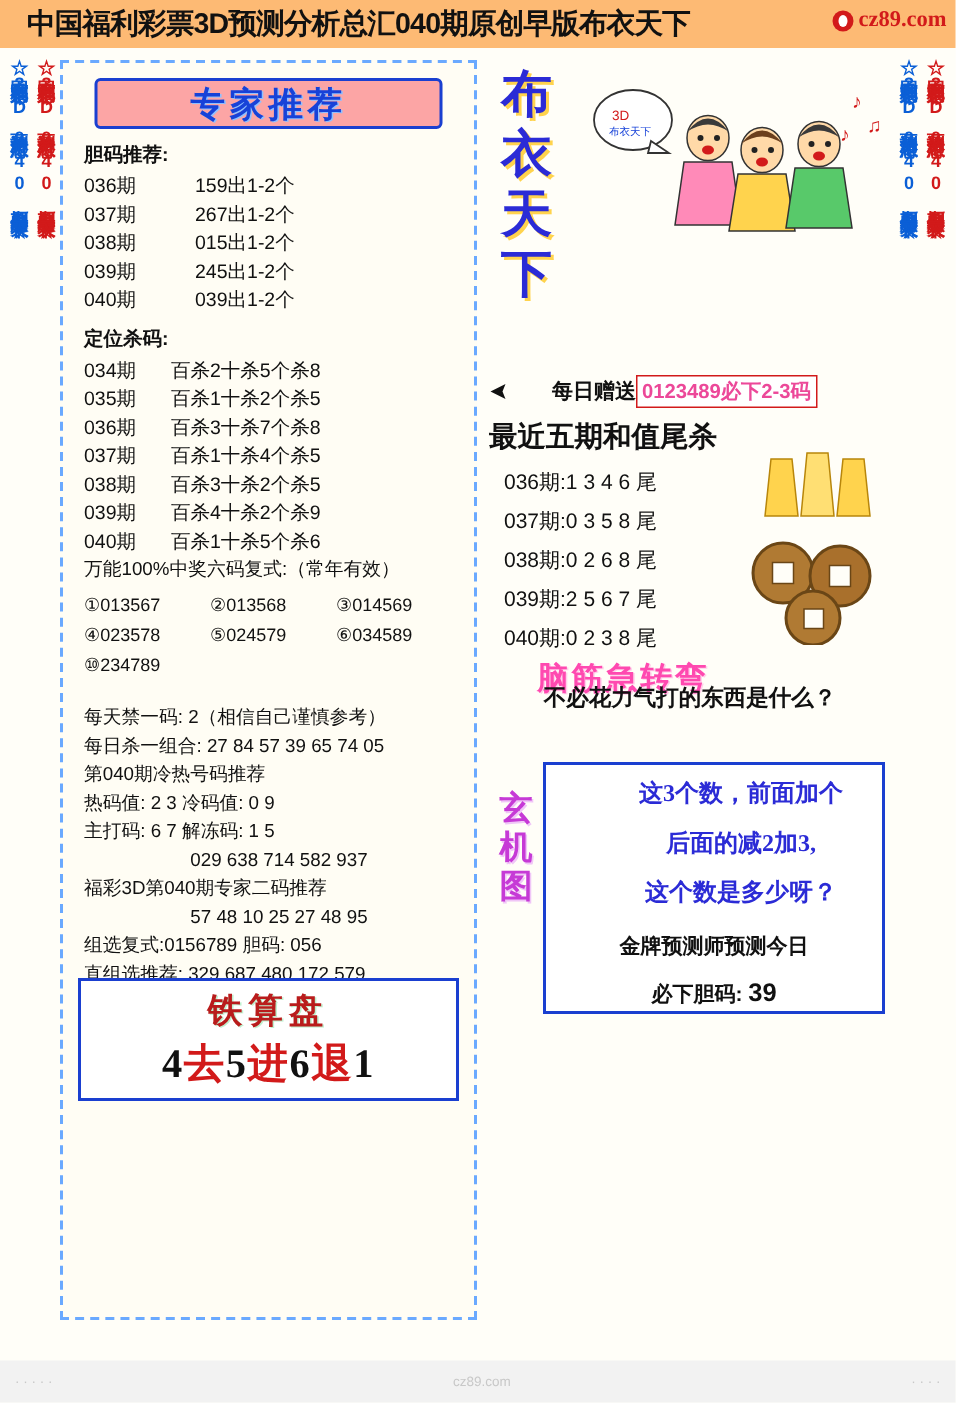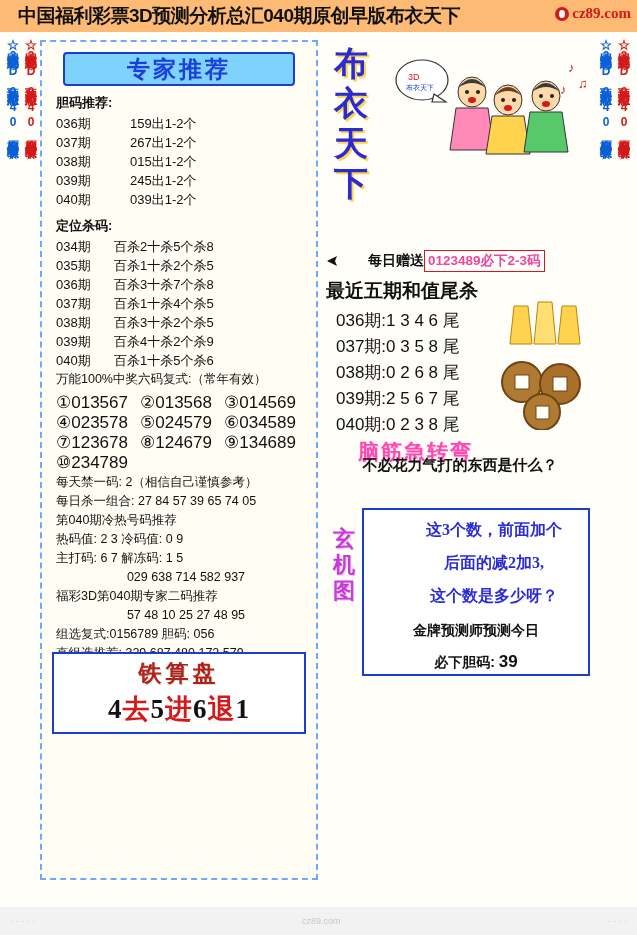--- a/index.html
+++ b/index.html
@@ -61,21 +61,21 @@
     border:2px dashed #6aa9ff; background:#fffdf4;
   }
   .col-right {
     position:absolute; left:322px; top:40px; width:274px; height:700px;
   }
 
   
   .expert-head {
     margin:10px auto 0 auto; width:232px; height:34px;
     border:2px solid #1a3fd0; border-radius:4px;
-    background:#7dd3fc;
+    background:#fca5a5;
     display:flex; align-items:center; justify-content:center;
   }
   .expert-head span{
     font-size:23px; font-weight:bold;
     font-family:"Liberation Serif", serif;
     color:#1742d8;
     letter-spacing:3px;
     text-shadow:1px 1px 0 #8fc0ff;
   }
   .sect-label {
@@ -86,21 +86,21 @@
     font-size:13px; color:#111; line-height:19px;
     display:flex;
   }
   .row .k { width:58px; }
   .row .v { flex:1; }
   .row-ind .v { margin-left:16px; }
 
   .fine { font-size:12.5px; color:#111; line-height:19px; margin-left:14px;}
   .center-line { text-align:center; }
 
-  .codebox { margin:4px 0 0 14px; font-size:17px; line-height:20px; color:#111; }
+  .codebox { margin:4px 0 16px 14px; font-size:12px; line-height:20px; color:#111; }
   .codebox .cell { display:inline-block; width:84px; }
 
   
   .abacus-box {
     position:absolute; left:10px; top:610px; width:254px; height:82px;
     border:2px solid #1a3fd0; background:#fff;
   }
   .abacus-title {
     text-align:center; font-size:23px; font-weight:bold;
     font-family:"Liberation Serif", serif;
@@ -136,21 +136,21 @@
     font-size:13.5px; font-weight:bold; color:#ec4899;
     border:1px solid #d21a1a; padding:1px 3px; background:#fff;
   }
   .tails-title {
     position:absolute; left:4px; top:238px;
     font-size:19px; font-weight:bold; color:#111;
     font-family:"Liberation Serif", serif;
   }
   .tails-list { position:absolute; left:14px; top:268px; width:150px; }
   .tails-list .t {
-    font-size:17px; line-height:26px; color:#111;
+    font-size:14px; line-height:26px; color:#111;
   }
   .gold {
     position:absolute; left:186px; top:250px; width:86px; height:60px;
   }
   .coins {
     position:absolute; left:176px; top:310px; width:100px; height:80px;
   }
   .brain-title {
     position:absolute; left:36px; top:398px;
     font-size:21px; font-weight:bold; color:#ff49b0;
@@ -267,21 +267,20 @@
         <div class="row">
           <span class="k">040期</span>
           <span class="v">百杀1十杀5个杀6</span>
         </div>
       </div>
 
     <div class="fine">万能100%中奖六码复式:（常年有效）</div>
     <div class="codebox" id="universal-rows">
         <div><span class="cell">①013567</span><span class="cell">②013568</span><span class="cell">③014569</span></div>
         <div><span class="cell">④023578</span><span class="cell">⑤024579</span><span class="cell">⑥034589</span></div>
-        <div><span class="cell">⑦123678</span><span class="cell">⑧124679</span><span class="cell">⑨134689</span></div>
         <div><span class="cell">⑩234789</span></div>
       </div>
 
     <div class="fine">每天禁一码: 2（相信自己谨慎参考）</div>
     <div class="fine">每日杀一组合:  27 84 57 39 65 74 05</div>
     <div class="fine">第040期冷热号码推荐</div>
     <div class="fine">热码值: 2 3  冷码值: 0 9</div>
     <div class="fine">主打码:  6 7  解冻码: 1 5</div>
     <div class="fine center-line">029 638 714 582 937</div>
     <div class="fine">福彩3D第040期专家二码推荐</div>

